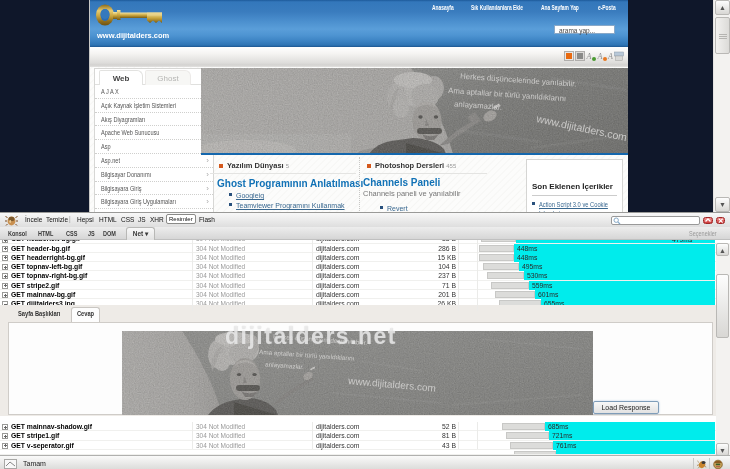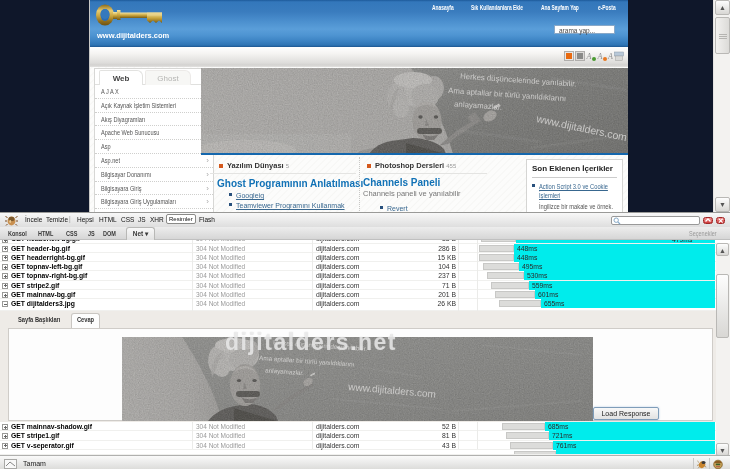--- a/index.html
+++ b/index.html
@@ -32,21 +32,21 @@
 #banner { position:absolute; left:111px; top:68px; width:427px; height:87px; overflow:hidden; border-bottom:2px solid #1467ad; }
 
 #cols { position:absolute; left:111px; top:157px; width:427px; height:56px; font-size:7.5px; line-height:1.15;
  }
 .colhead { font-size:7.5px; font-weight:bold; color:#333; }
 .colhead .num { font-weight:normal; color:#999; font-size:6px; }
 .bullet { display:inline-block; width:4px; height:4px; background:#d4581c; margin-right:4px; }
 .bheading { font-size:10px; font-weight:bold; color:#1272b6; }
 .lnk { color:#38678f; text-decoration:underline; font-size:7px; }
 .lbul { display:inline-block; width:3px; height:3px; background:#28507c; margin-right:4px; vertical-align:2px; }
-#sonbox { position:absolute; left:325px; top:2px; width:97px; height:54px; background:#fff; border:1px solid #d5d5d3; padding:4px 5px; font-size:7px; line-height:1.3; }
+#sonbox { position:absolute; left:325px; top:2px; width:97px; height:54px; background:#fff; border:1px solid #d5d5d3; padding:22px 5px; font-size:7px; line-height:1.3; }
 
 
 #bscroll { position:absolute; left:713px; top:0; width:17px; height:213px; background:#f3f2f0; border-left:1px solid #e5e4e2; }
 .sbtn { position:absolute; left:1px; width:15px; height:15px; background:linear-gradient(to bottom,#fdfdfd,#d8d7d4); border:1px solid #b9b8b5; border-radius:2px; font-size:7px; color:#555; text-align:center; line-height:13px; }
 #bthumb { position:absolute; left:1px; top:17px; width:15px; height:37px; background:linear-gradient(to right,#f2f1ef,#dcdbd8); border:1px solid #b9b8b5; border-radius:2px; }
 
 
 #fb { position:absolute; left:0; top:212px; width:730px; height:257px; background:#fff; border-top:1px solid #9a9a98; }
 #fbtoolbar { position:absolute; left:0; top:0; width:730px; height:14px; background:linear-gradient(to bottom,#f8f8f8,#dedede); font-size:6.5px; color:#111; }
 #fbtoolbar span { margin-right:7px; }
@@ -61,21 +61,21 @@
 .colsep { position:absolute; width:716px; pointer-events:none; background:linear-gradient(#ebebe9,#ebebe9) 192px 0/1px 100% no-repeat,linear-gradient(#ebebe9,#ebebe9) 312px 0/1px 100% no-repeat,linear-gradient(#ebebe9,#ebebe9) 458px 0/1px 100% no-repeat,linear-gradient(#ebebe9,#ebebe9) 477px 0/1px 100% no-repeat; }
 .nrow .name { position:absolute; left:11px; top:1px; font-weight:bold; color:#000; }
 .nrow .status { position:absolute; left:196px; top:1px; color:#999; font-size:6.5px; }
 .nrow .dom { position:absolute; left:316px; top:1px; color:#333; }
 .nrow .size { position:absolute; left:400px; top:1px; width:56px; text-align:right; color:#333; }
 .nrow .gbar { position:absolute; top:1px; height:7px; background:#dcdcda; border:1px solid #c8c8c6; }
 .nrow .cbar { position:absolute; top:0; height:9px; background:#00ecec; }
 .nrow .ms { position:absolute; top:1px; color:#2a2a2a; }
 
 
-#exp { position:absolute; left:0; top:98px; width:716px; height:111px; background:#eeebe7; }
+#exp { position:absolute; left:0; top:92px; width:716px; height:111px; background:#eeebe7; }
 #exptabs { position:absolute; left:0; top:2px; height:15px; font-size:7px; font-weight:bold; color:#333; width:300px; }
 #expbody { position:absolute; left:8px; top:17px; width:705px; height:93px; background:#fdfdfd; border:1px solid #cfccc8; }
 #loadresp { position:absolute; left:593px; top:96px; width:66px; height:13px; background:linear-gradient(to bottom,#f8f8f8,#e2e2e2); border:1px solid #7f9db9; border-radius:2px; font-size:7px; color:#222; text-align:center; line-height:12px; box-shadow:0 0 2px rgba(120,160,210,0.6); }
 
 
 #nscroll { position:absolute; left:716px; top:30px; width:14px; height:214px; background:#f3f2f0; }
 
 
 #fbstatus { position:absolute; left:0; top:242px; width:730px; height:15px; background:linear-gradient(to bottom,#fafafa,#dadad8); border-top:1px solid #b0b0ae; font-size:7px; color:#222; }
 </style>

